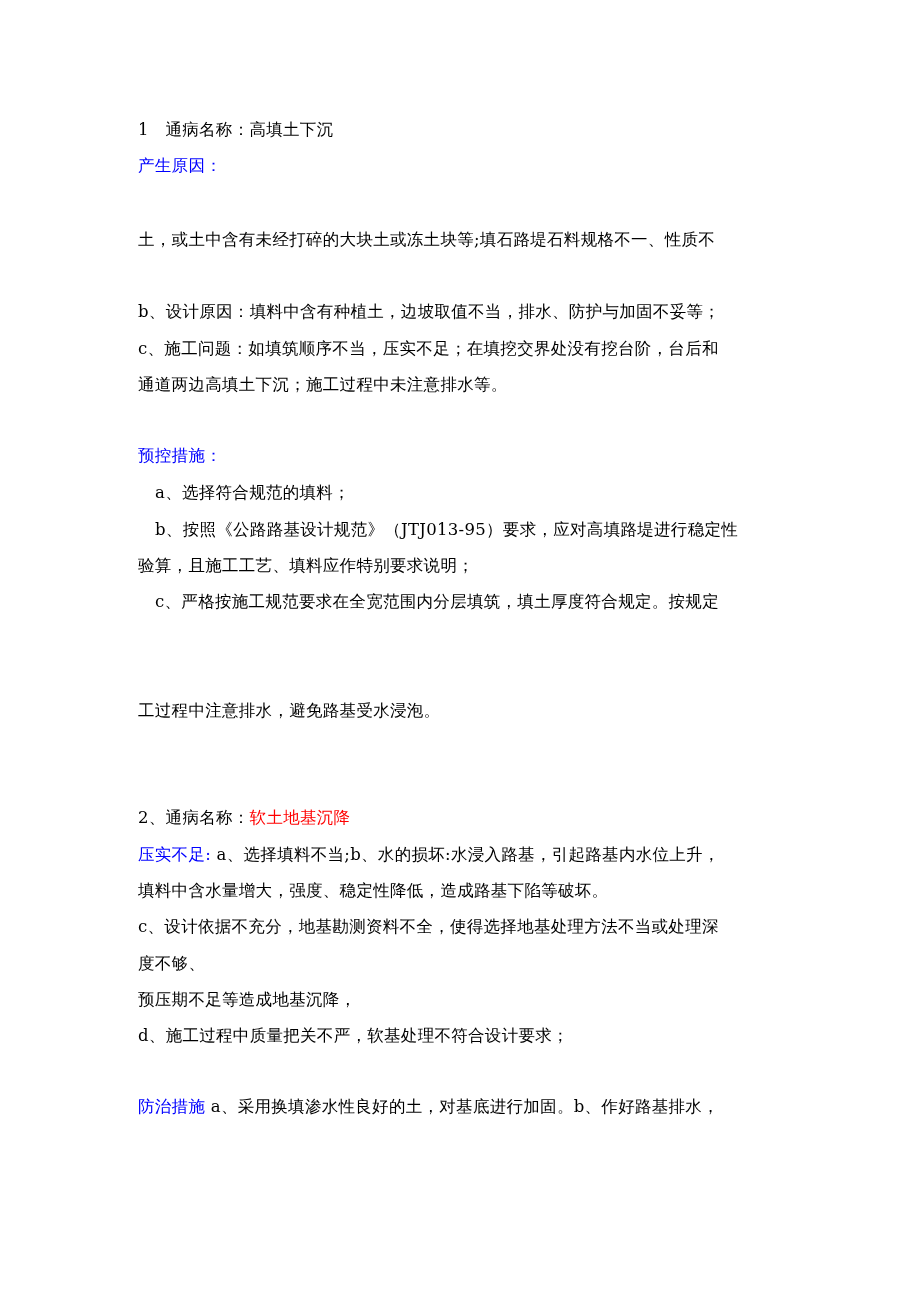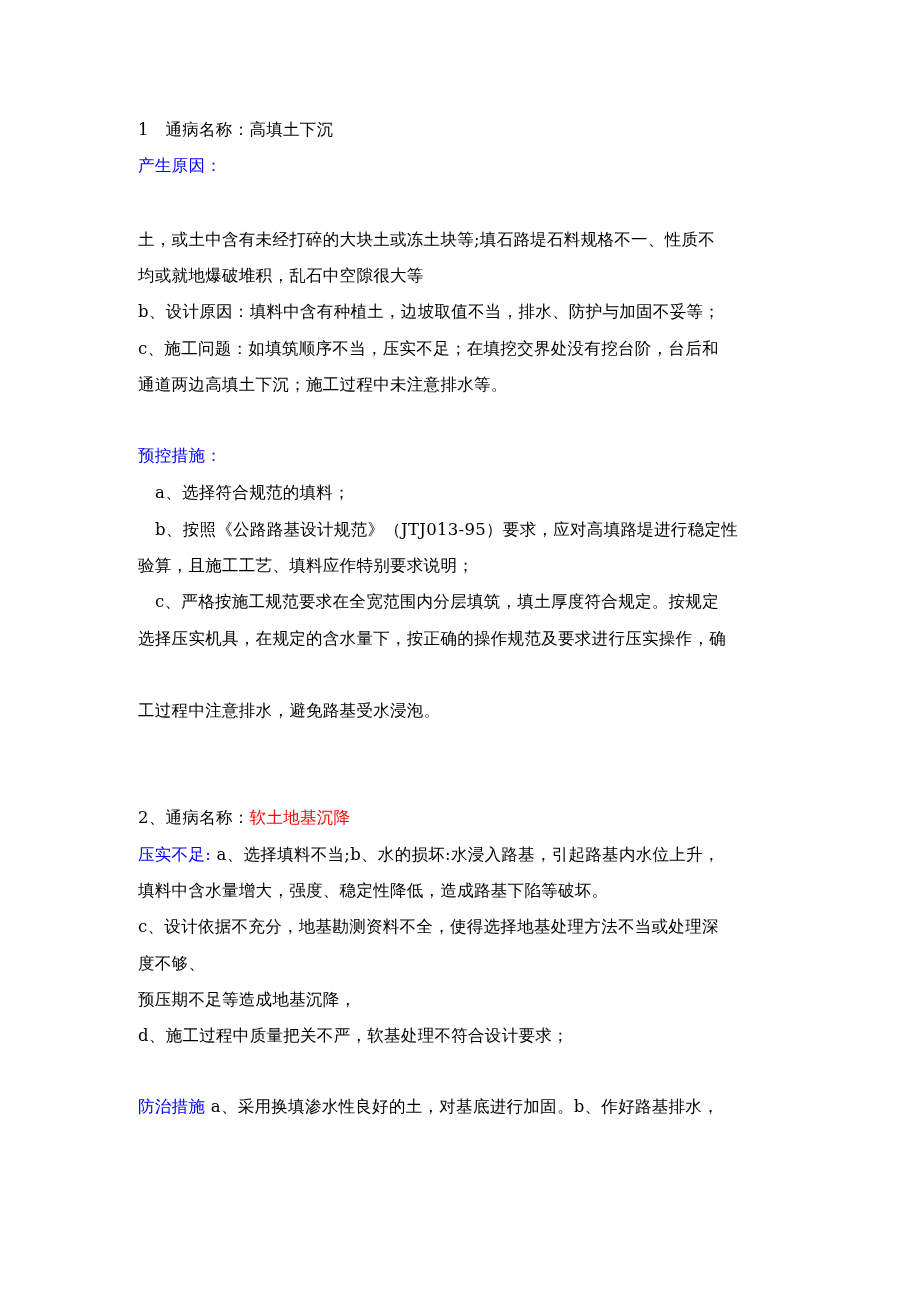--- a/index.html
+++ b/index.html
@@ -14,31 +14,29 @@
 </head>
 <body>
 
 <div class="page">
 
   <div class="line" style="top:120px">
     <span>1&nbsp;&nbsp;&nbsp;通病名称：</span><span>高填土下沉</span>
   </div>
   <div class="line blue" style="top:156px">产生原因：</div>
   <div class="line" style="top:230px">土，或土中含有未经打碎的大块土或冻土块等;填石路堤石料规格不一、性质不</div>
-  <div class="line" style="top:266px">均或就地爆破堆积，乱石中空隙很大等</div>
   <div class="line" style="top:302px">b、设计原因：填料中含有种植土，边坡取值不当，排水、防护与加固不妥等；</div>
   <div class="line" style="top:339px">c、施工问题：如填筑顺序不当，压实不足；在填挖交界处没有挖台阶，台后和</div>
   <div class="line" style="top:375px">通道两边高填土下沉；施工过程中未注意排水等。</div>
 
   <div class="line blue" style="top:446px">预控措施：</div>
   <div class="line indent" style="top:483px">a、选择符合规范的填料；</div>
   <div class="line indent" style="top:520px">b、按照《公路路基设计规范》（JTJ013-95）要求，应对高填路堤进行稳定性</div>
   <div class="line" style="top:556px">验算，且施工工艺、填料应作特别要求说明；</div>
   <div class="line indent" style="top:592px">c、严格按施工规范要求在全宽范围内分层填筑，填土厚度符合规定。按规定</div>
-  <div class="line" style="top:629px">选择压实机具，在规定的含水量下，按正确的操作规范及要求进行压实操作，确</div>
   <div class="line" style="top:701px">工过程中注意排水，避免路基受水浸泡。</div>
 
   <div class="line" style="top:808px">
     <span>2、通病名称：</span><span class="red">软土地基沉降</span>
   </div>
   <div class="line" style="top:845px">
     <span class="blue">压实不足:</span><span> a、选择填料不当;b、水的损坏:水浸入路基，引起路基内水位上升，</span>
   </div>
   <div class="line" style="top:881px">填料中含水量增大，强度、稳定性降低，造成路基下陷等破坏。</div>
   <div class="line" style="top:917px">c、设计依据不充分，地基勘测资料不全，使得选择地基处理方法不当或处理深</div>

